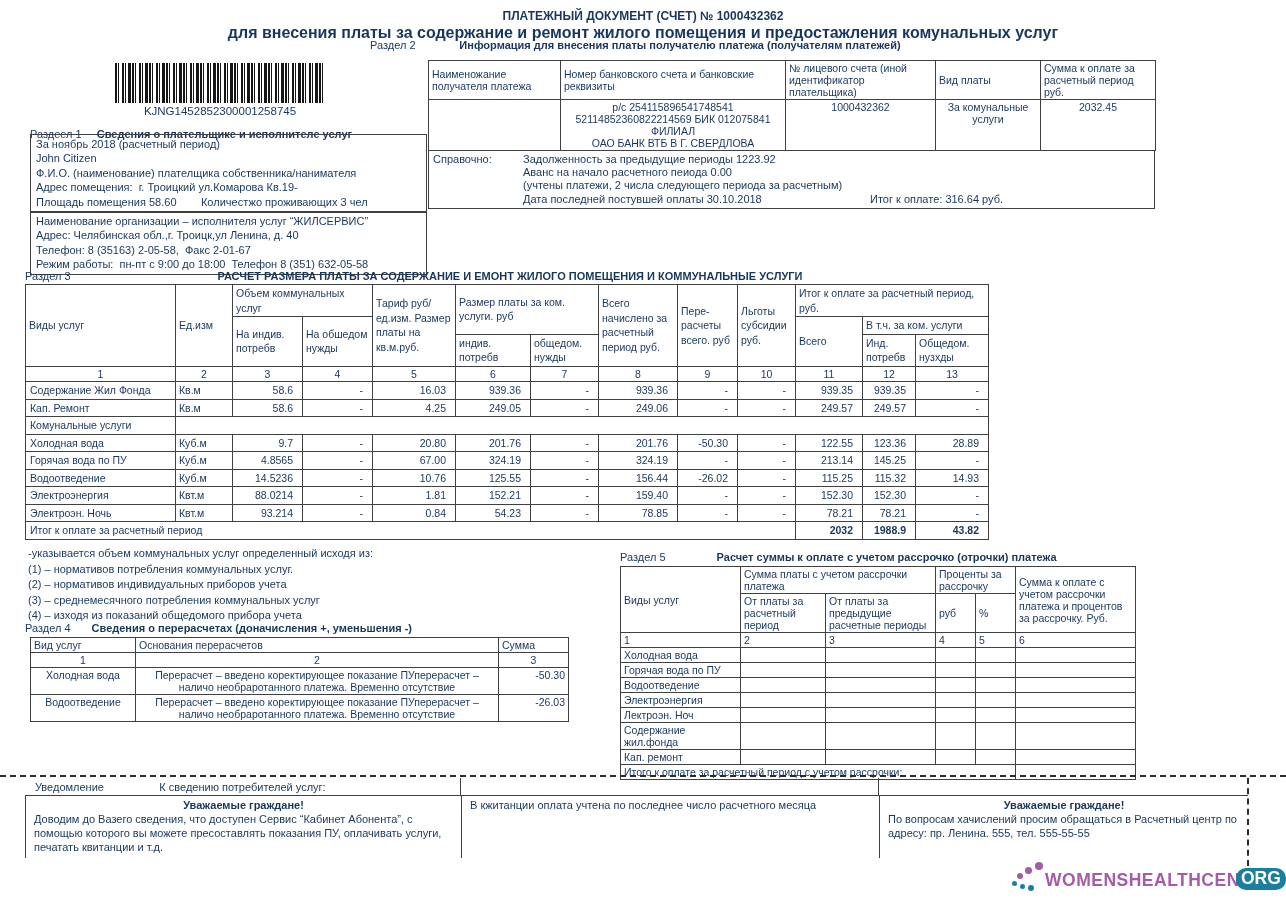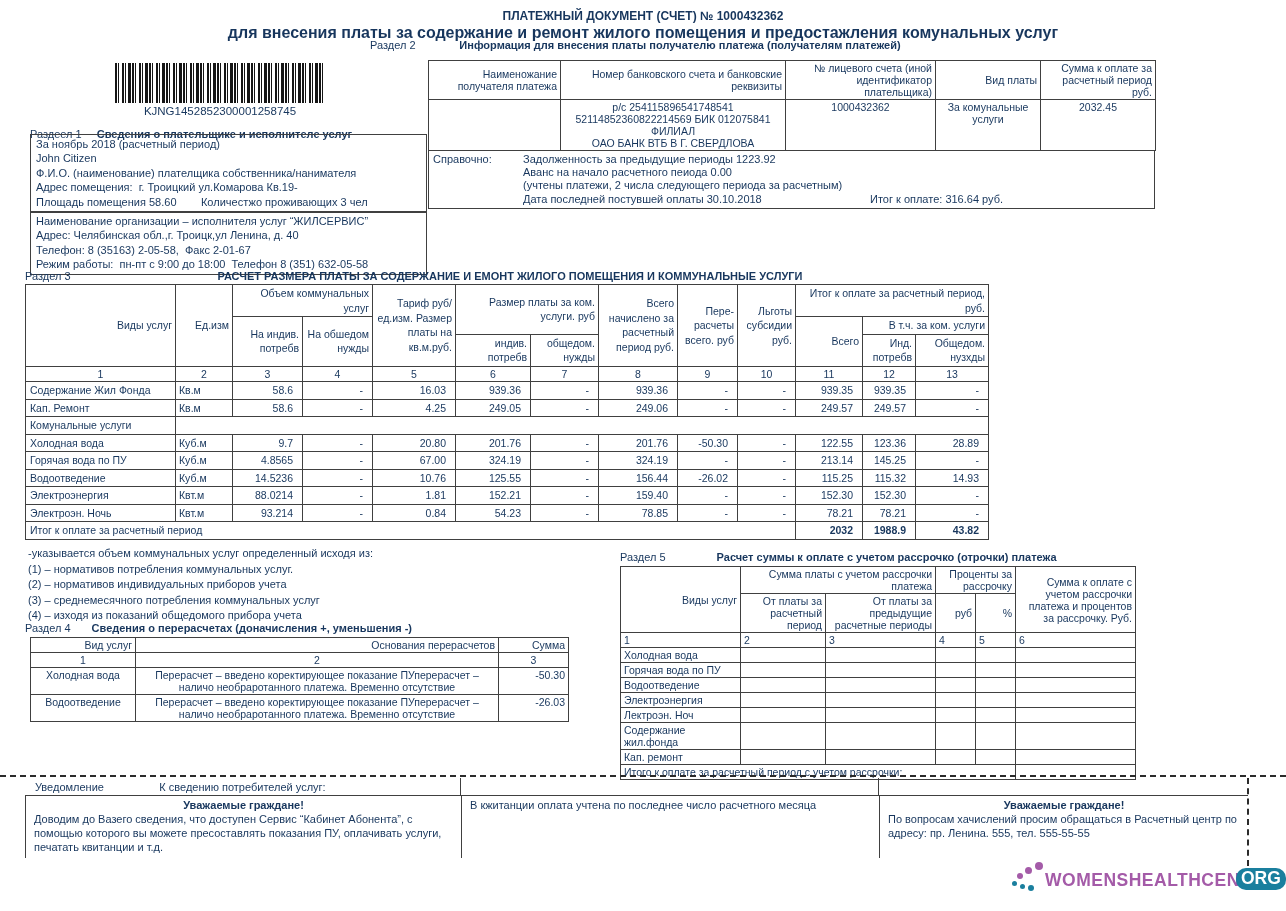--- a/index.html
+++ b/index.html
@@ -5,21 +5,21 @@
   html,body{margin:0;padding:0;background:#ffffff;}
   .page{position:relative;width:1286px;height:911px;background:#fff;overflow:hidden;
         font-family:"Liberation Sans","DejaVu Sans",sans-serif;color:#17365d;font-size:11px;}
   .abs{position:absolute;}
   .b{font-weight:bold;}
   .c{text-align:center;}
   .r{text-align:right;}
   table{border-collapse:collapse;table-layout:fixed;width:100%;}
   td,th{border:1px solid #404040;padding:1px 3px;font-weight:normal;vertical-align:middle;
         font-size:10.5px;overflow:hidden;word-wrap:break-word;}
-  .hdr td,.hdr th{text-align:right;}
+  .hdr td,.hdr th{text-align:left;}
   .docbox{border:1px solid #404040;padding:2px 5px;}
   .docbox div{line-height:14.4px;white-space:pre-wrap;}
   .barcode{background:repeating-linear-gradient(90deg,
      #151515 0px,#151515 2px,#fff 2px,#fff 3px,#151515 3px,#151515 4px,#fff 4px,#fff 7px,
      #151515 7px,#151515 9px,#fff 9px,#fff 10px,#151515 10px,#151515 11px,#fff 11px,#fff 13px,
      #151515 13px,#151515 16px,#fff 16px,#fff 17px);}
   .refbox{border:1px solid #404040;border-top:none;display:flex;padding:2px 4px;line-height:13.2px;}
   .ref-label{width:90px;flex:none;}
   .ref-body{flex:1;}
   .ref-last{display:flex;justify-content:space-between;}

